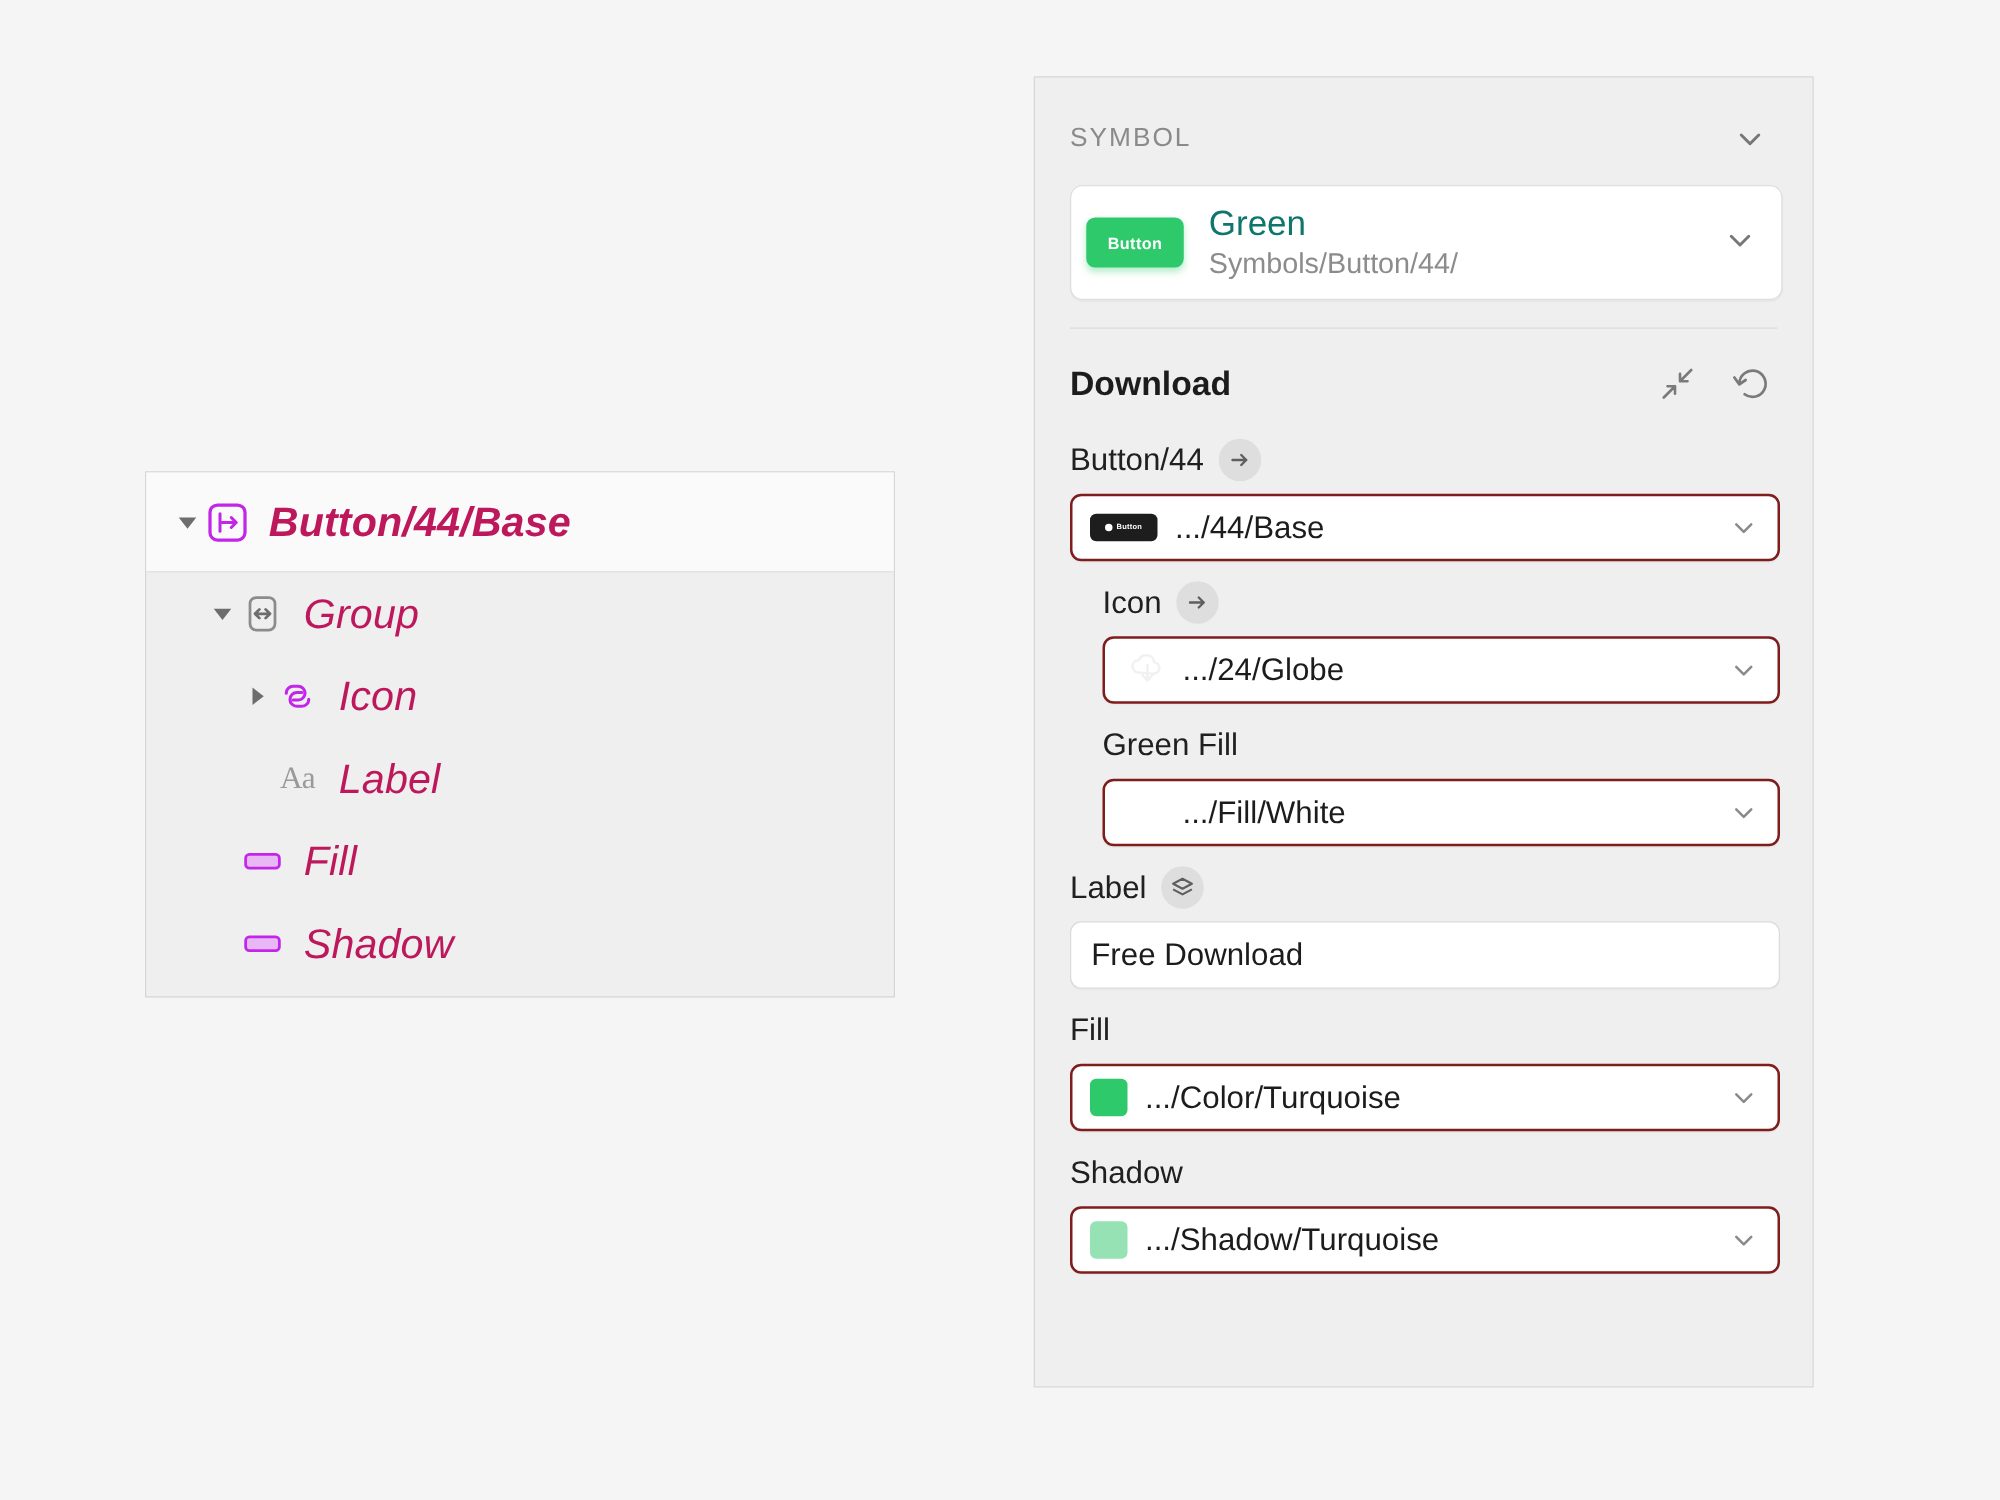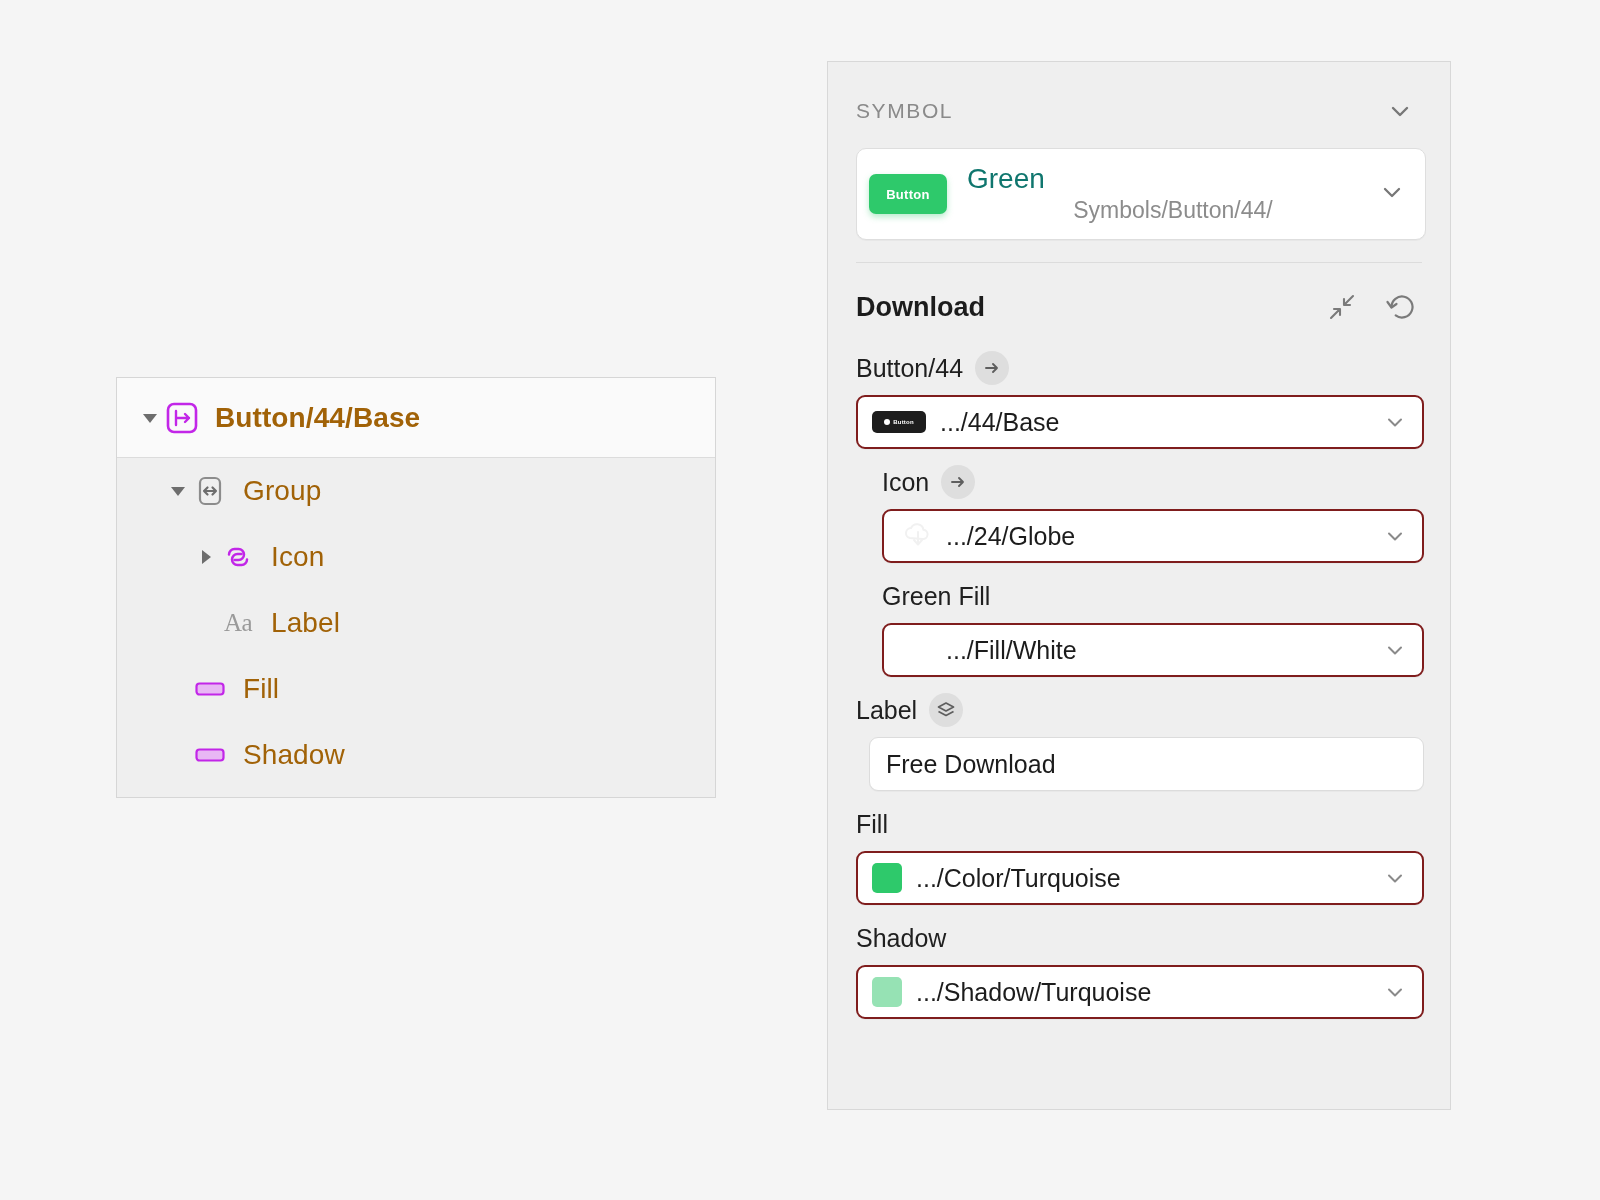--- a/index.html
+++ b/index.html
@@ -63,24 +63,25 @@
     height: 38px;
     display: flex;
     align-items: center;
     justify-content: center;
     flex: 0 0 38px;
     margin-right: 14px;
   }
   .layer-icon svg { display: block; }
 
   .layer-label {
-    font-size: 28px;
-    color: #a16207;
+    font-size: 33px;
+    color: #be185d;
     letter-spacing: 0.1px;
     white-space: nowrap;
+    font-style: italic;
   }
   .layer-label.bold { font-weight: 700; }
 
   .aa-glyph {
     font-size: 25px;
     color: #9a9a9a;
     font-family: "Liberation Serif", serif;
     letter-spacing: -0.5px;
   }
 
@@ -156,21 +157,20 @@
     font-size: 28px;
     color: #0f766e;
     line-height: 1.2;
     white-space: nowrap;
   }
   .symbol-path {
     font-size: 23px;
     color: #8c8c8c;
     line-height: 1.35;
     white-space: nowrap;
-    text-align: center;
   }
 
   .divider {
     height: 1px;
     background: #dcdcdc;
     margin: 22px 28px 0 28px;
   }
 
   
   .overrides-head {
@@ -297,21 +297,20 @@
   .text-input {
     height: 54px;
     background: #ffffff;
     border: 1px solid #dcdcdc;
     border-radius: 9px;
     display: flex;
     align-items: center;
     padding: 0 16px;
     margin-top: 4px;
     box-shadow: 0 1px 1px rgba(0,0,0,0.03);
-    margin-left: 13px;
   }
   .text-input input {
     border: none;
     outline: none;
     width: 100%;
     font-size: 25px;
     color: #1c1c1c;
     font-family: "Liberation Sans", sans-serif;
     background: transparent;
   }

